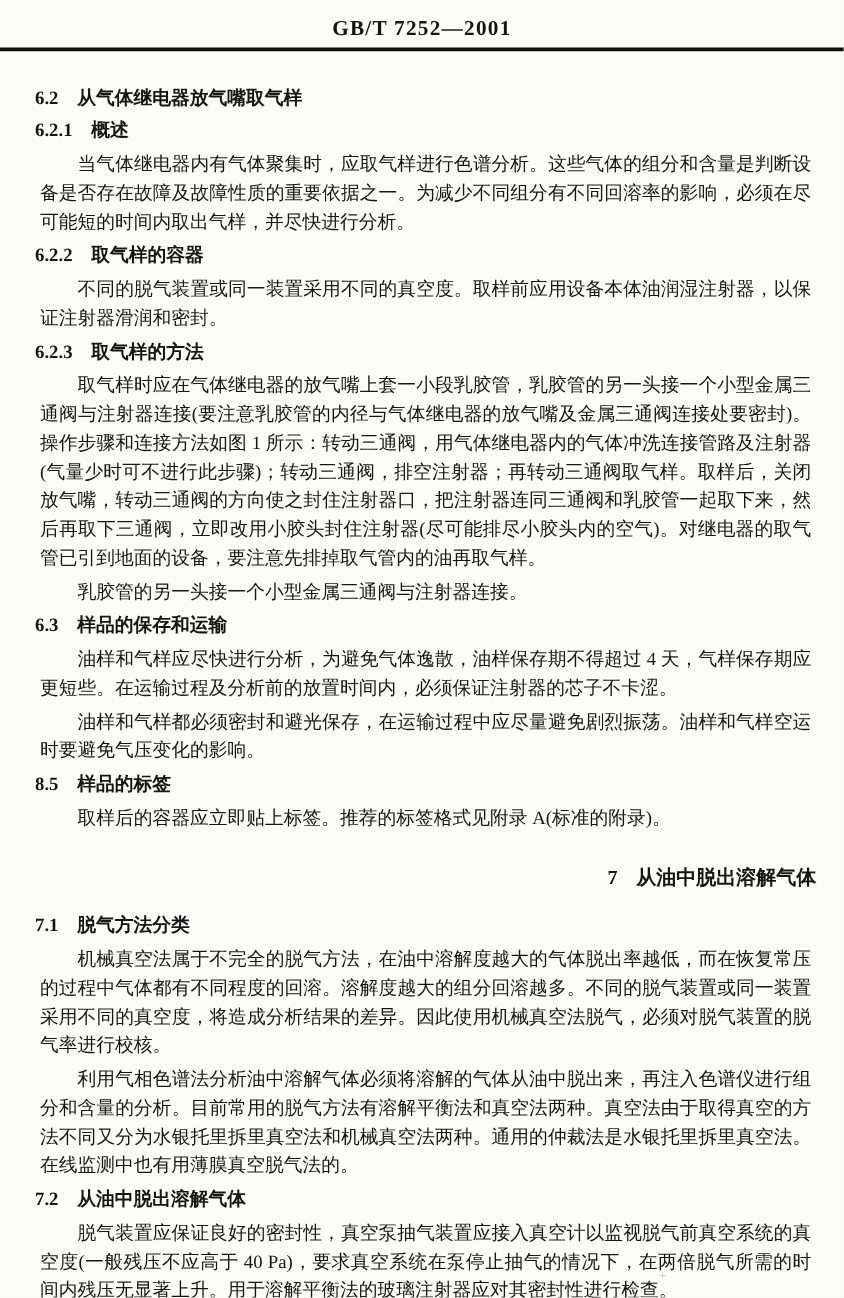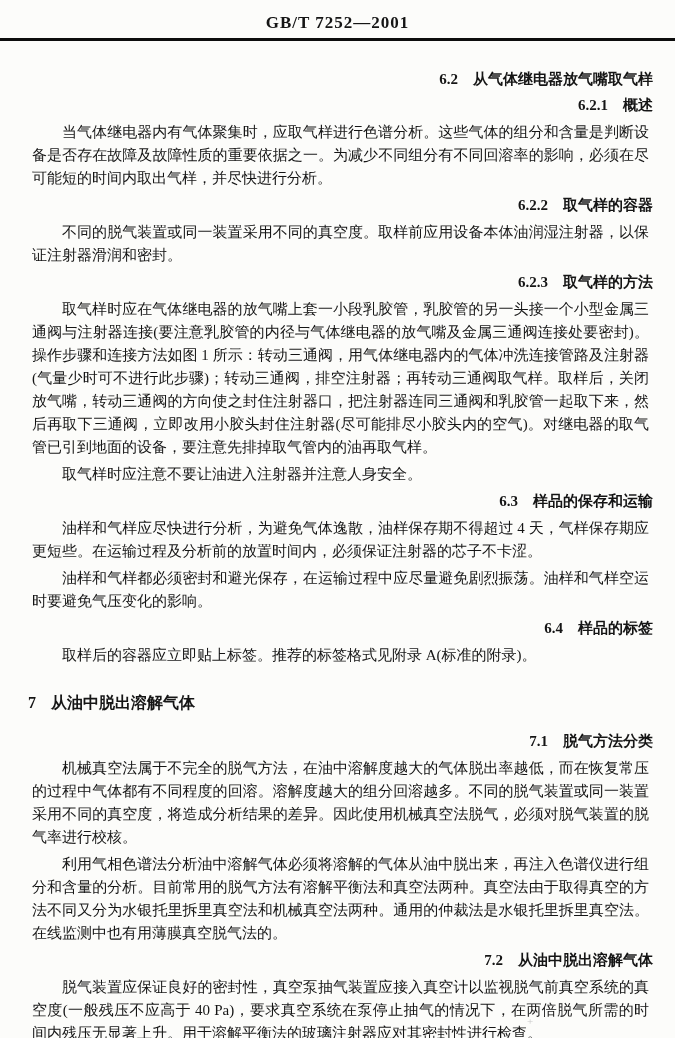--- a/index.html
+++ b/index.html
@@ -35,27 +35,27 @@
   .doc{
     padding:16px 22px 0 28px;
     font-size:15px;
     line-height:23px;
     text-align:justify;
   }
   .h-chapter{
     font-weight:bold;
     font-size:16px;
     margin:24px 0 16px 0;
-    text-align:left;
+    text-align:right;
   }
   .h-sec{
     font-weight:bold;
     font-size:15px;
     margin:3px 0 2px 0;
-    text-align:right;
+    text-align:left;
     font-family:Liberation Serif, serif;
   }
   .num{margin-right:15px;}
   .para{
     margin:4px;
     text-indent:2em;
   }
   .artifact-cross{
     position:absolute;
     left:527px;top:1016px;
@@ -91,32 +91,32 @@
     </div>
 
     <p class="para">不同的脱气装置或同一装置采用不同的真空度。取样前应用设备本体油润湿注射器，以保证注射器滑润和密封。</p>
 
     <div class="h-sec">
       <span class="num">6.2.3</span><span>取气样的方法</span>
     </div>
 
     <p class="para">取气样时应在气体继电器的放气嘴上套一小段乳胶管，乳胶管的另一头接一个小型金属三通阀与注射器连接(要注意乳胶管的内径与气体继电器的放气嘴及金属三通阀连接处要密封)。操作步骤和连接方法如图 1 所示：转动三通阀，用气体继电器内的气体冲洗连接管路及注射器(气量少时可不进行此步骤)；转动三通阀，排空注射器；再转动三通阀取气样。取样后，关闭放气嘴，转动三通阀的方向使之封住注射器口，把注射器连同三通阀和乳胶管一起取下来，然后再取下三通阀，立即改用小胶头封住注射器(尽可能排尽小胶头内的空气)。对继电器的取气管已引到地面的设备，要注意先排掉取气管内的油再取气样。</p>
 
-    <p class="para">取气样时应注意不要让油进入注射器并注意人身安全。</p>
+    <p class="para">乳胶管的另一头接一个小型金属三通阀与注射器连接。</p>
 
     <div class="h-sec">
       <span class="num">6.3</span><span>样品的保存和运输</span>
     </div>
 
     <p class="para">油样和气样应尽快进行分析，为避免气体逸散，油样保存期不得超过 4 天，气样保存期应更短些。在运输过程及分析前的放置时间内，必须保证注射器的芯子不卡涩。</p>
 
     <p class="para">油样和气样都必须密封和避光保存，在运输过程中应尽量避免剧烈振荡。油样和气样空运时要避免气压变化的影响。</p>
 
     <div class="h-sec">
-      <span class="num">6.4</span><span>样品的标签</span>
+      <span class="num">8.5</span><span>样品的标签</span>
     </div>
 
     <p class="para">取样后的容器应立即贴上标签。推荐的标签格式见附录 A(标准的附录)。</p>
 
     <div class="h-chapter">
       <span class="num">7</span><span>从油中脱出溶解气体</span>
     </div>
 
     <div class="h-sec">
       <span class="num">7.1</span><span>脱气方法分类</span>

